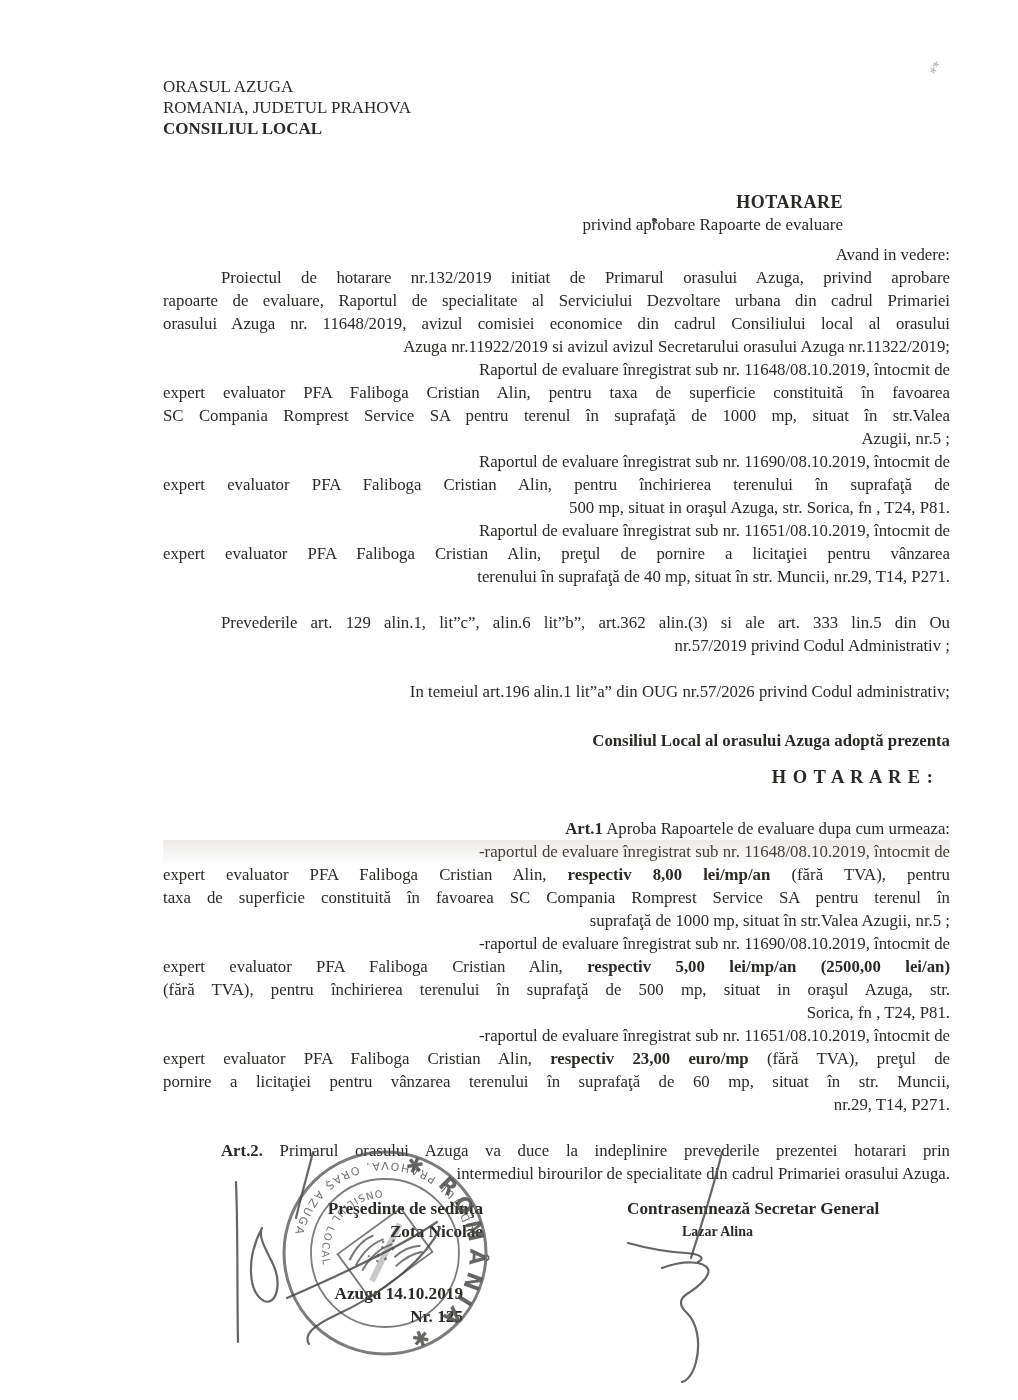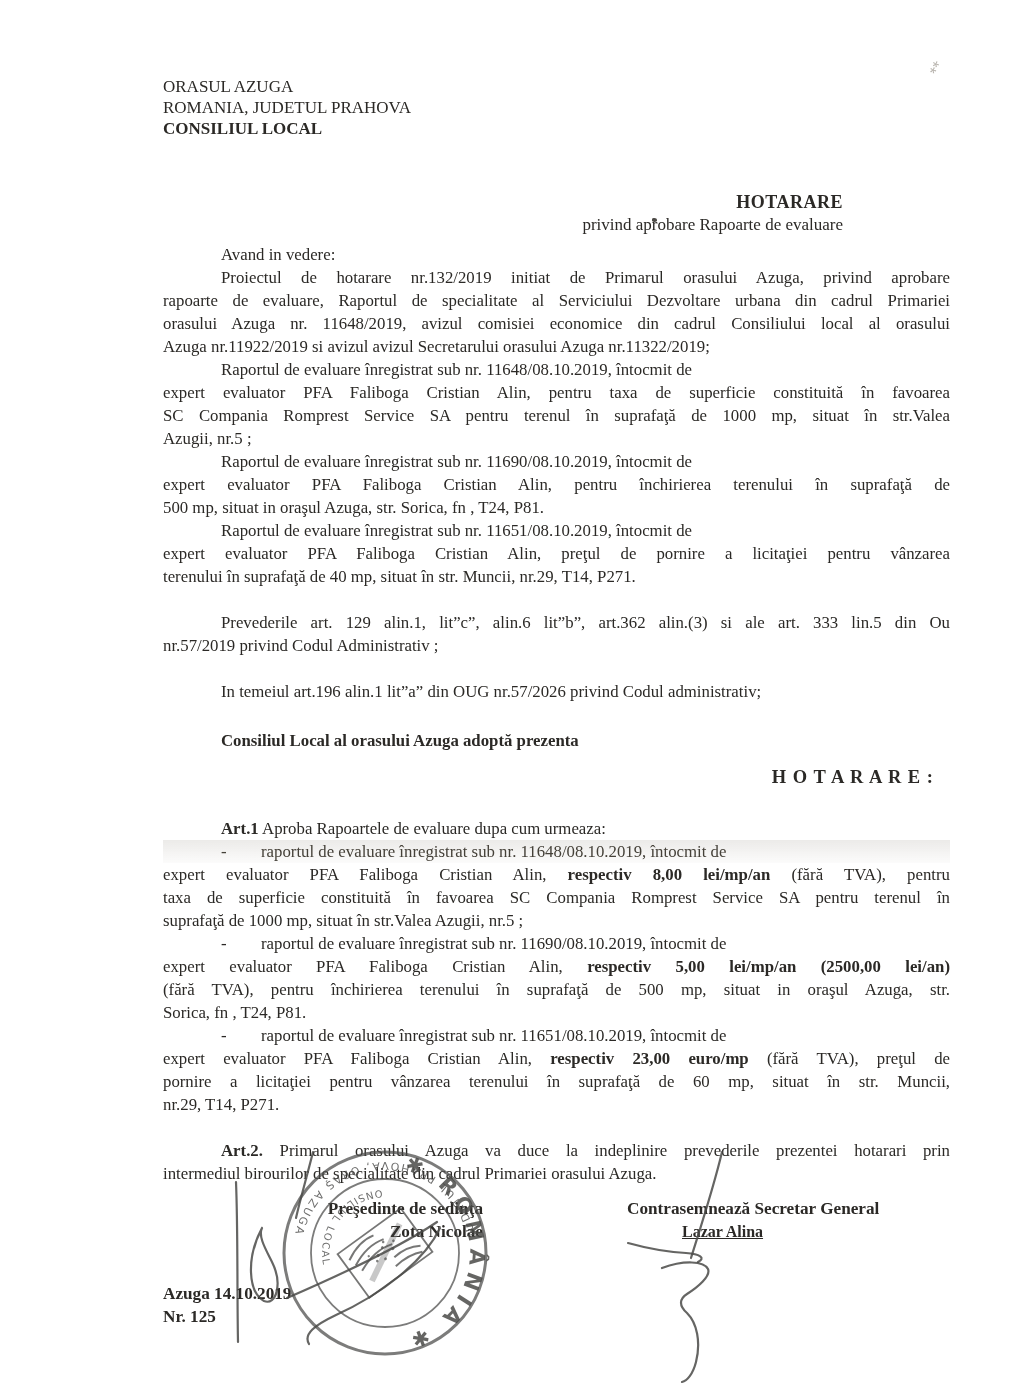--- a/index.html
+++ b/index.html
@@ -2,21 +2,21 @@
 <html><head>
 <meta charset="utf-8">
 <style>
   html,body{margin:0;padding:0;}
   body{
     width:1018px;height:1400px;position:relative;background:#ffffff;
     font-family:"Liberation Serif", serif;color:#2b2926;
     -webkit-font-smoothing:antialiased;
   }
   .abs{position:absolute;}
-  .line{height:23px;line-height:23px;font-size:16.8px;white-space:normal;}
+  .line{height:23px;line-height:23px;font-size:16.8px;white-space:normal;text-align:right;}
   .j{text-align:justify;text-align-last:justify;}
   .ind{padding-left:58px;}
   .b{font-weight:bold;}
   .dash{display:inline-block;width:40px;}
   .hline{height:21px;line-height:21px;font-size:17px;}
   .smear{
     background:linear-gradient(180deg, rgba(186,182,175,0.28), rgba(186,182,175,0.05));
     filter:blur(0.55px);color:#454139;
   }
   #header{left:163px;top:76px;width:500px;}
@@ -31,21 +31,21 @@
   #body4{left:163px;top:729px;width:787px;}
   #hot2{left:163px;top:765px;width:787px;text-align:right;transform:translateX(-16px);
         font-weight:bold;font-size:18.5px;height:25px;line-height:25px;letter-spacing:1px;}
   #body5{left:163px;top:817px;width:787px;}
   #body6{left:163px;top:1139px;width:787px;}
   #sig-president{left:163px;top:1197px;width:320px;text-align:right;}
   #sig-president .t{font-weight:bold;font-size:17.2px;height:23px;line-height:23px;}
   #sig-president .n{font-weight:bold;font-size:17.2px;height:23px;line-height:23px;padding-left:27px;}
   #sig-countersign{left:627px;top:1197px;width:330px;}
   #sig-countersign .t{font-weight:bold;font-size:17.2px;height:23px;line-height:23px;}
-  #sig-countersign .n{font-weight:bold;font-size:16px;height:23px;line-height:23px;padding-left:55px;text-decoration:underline;}
+  #sig-countersign .n{font-weight:bold;font-size:14px;height:23px;line-height:23px;padding-left:55px;}
   #date-block{left:163px;top:1282px;width:300px;}
   #date-block .line{font-weight:bold;font-size:17.2px;}
   #stamp-wrap{left:278px;top:1146px;width:214px;height:214px;}
   #ink-overlay{left:0;top:0;width:1018px;height:1400px;pointer-events:none;}
 </style>
 </head>
 <body>
 
 <div id="header" class="abs">
   <div class="hline">ORASUL  AZUGA</div>

